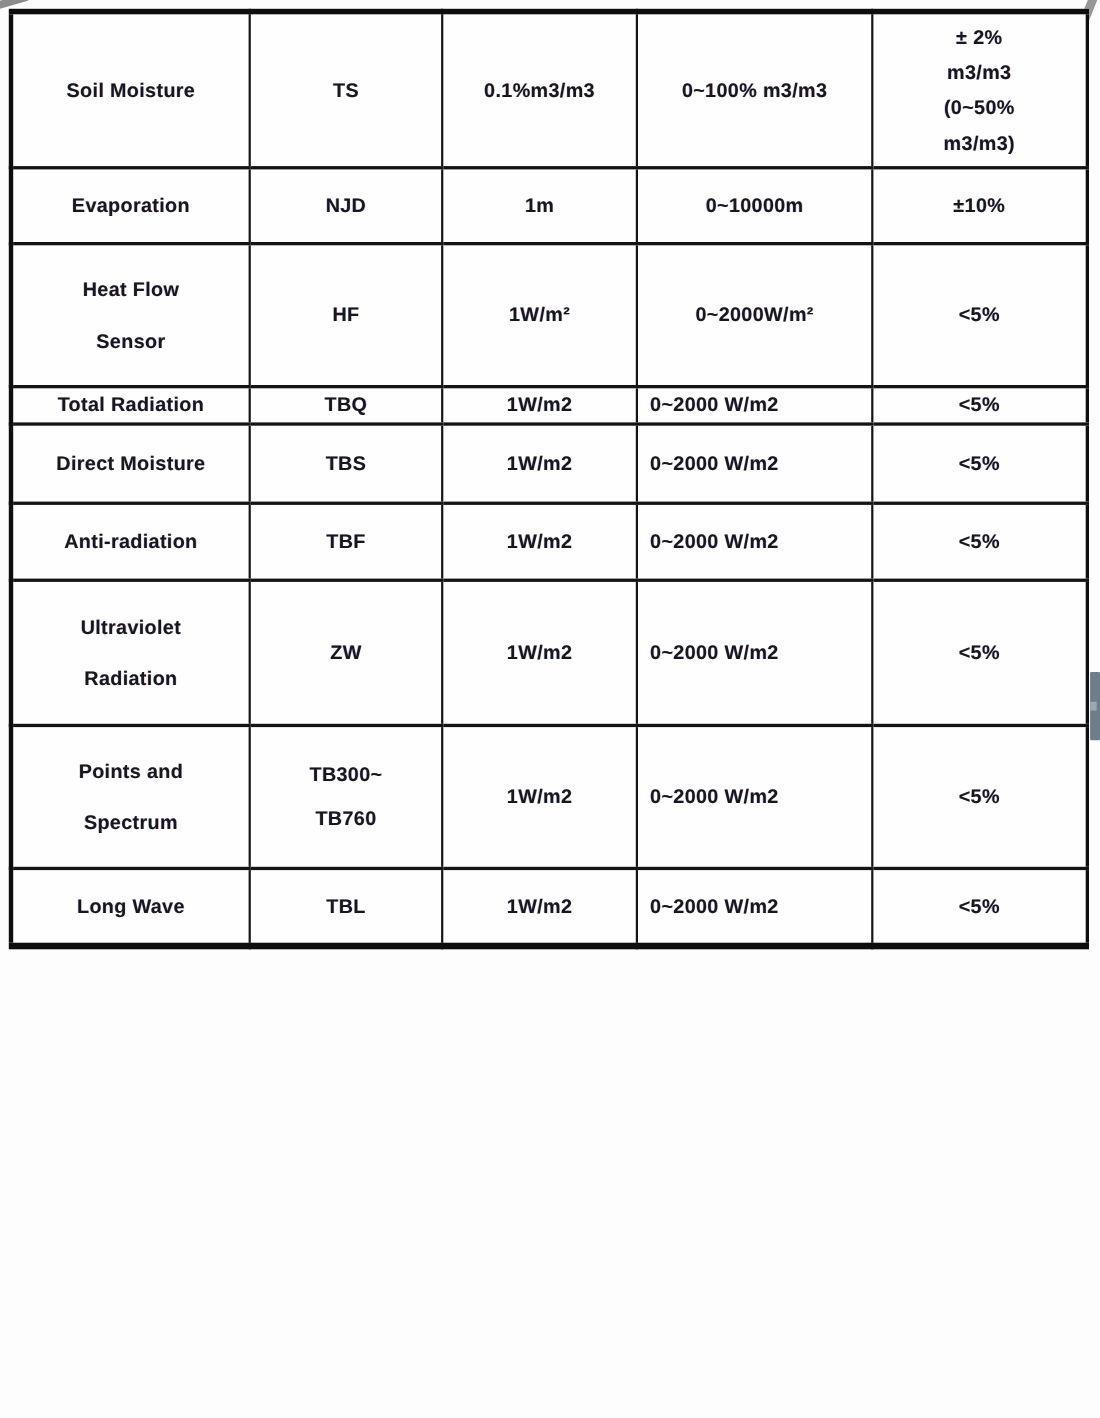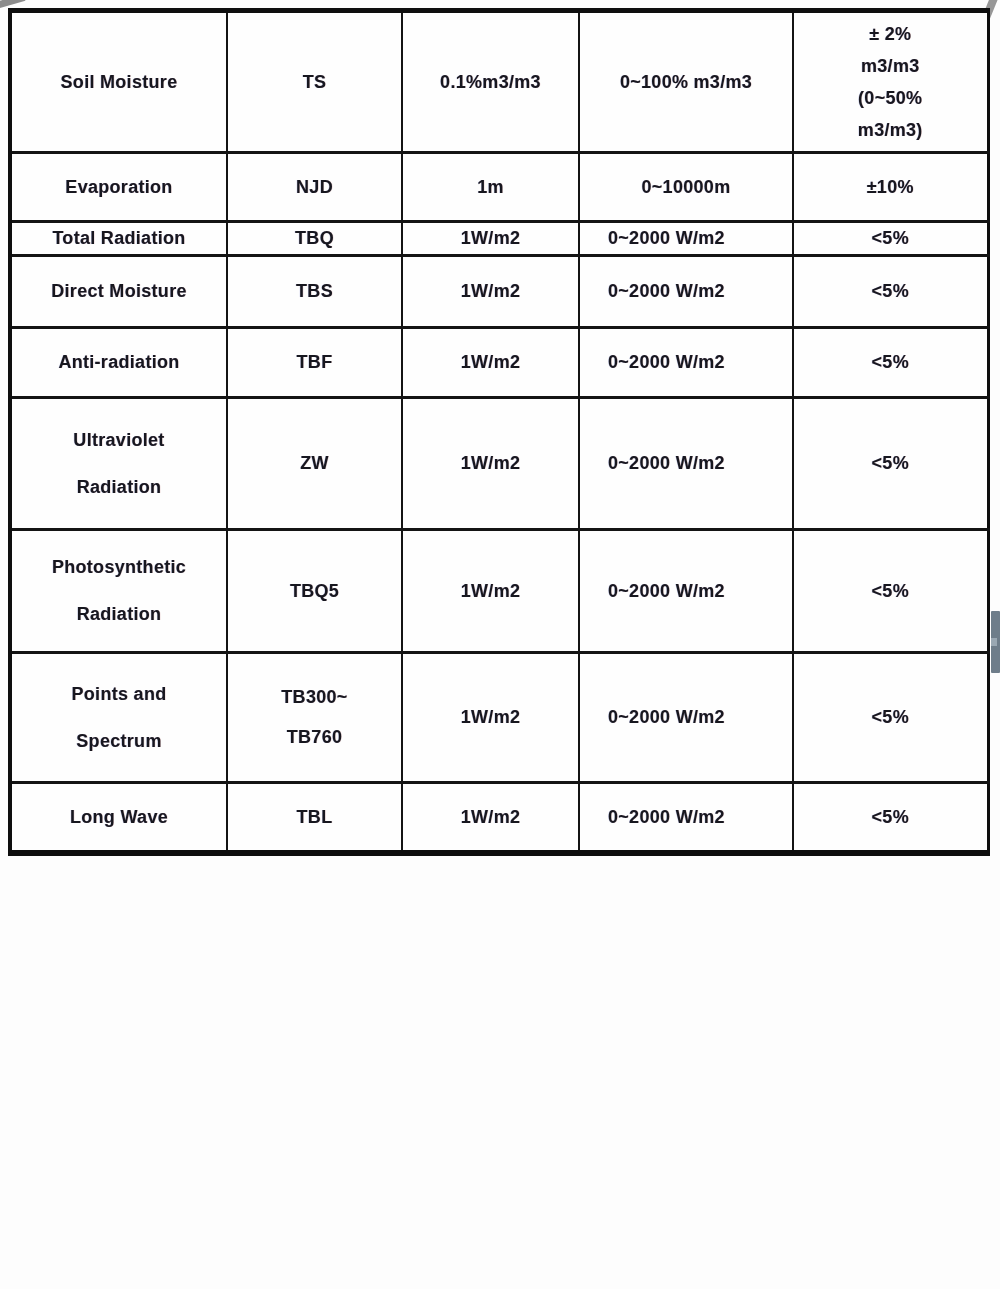--- a/index.html
+++ b/index.html
@@ -34,21 +34,21 @@
     font-weight:bold;
     color:#17171f;
     white-space:pre-line;
     padding:0 4px;
     letter-spacing:0.3px;
     
     text-shadow:0.5px 0 0 rgba(150,40,40,0.22), -0.5px 0 0 rgba(40,60,170,0.25);
     line-height:1.45;
     overflow:hidden;
   }
-  td.left { text-align:left; padding-left:28px; }
+  td.left { text-align:left; padding-left:11px; }
   td.ml   { line-height:2.6; }   
   td.acc4 { line-height:1.78; }  
 
   
   .scroll-thumb {
     position:absolute; left:991px; top:611px;
     width:9px; height:62px;
     background:#6e7d8a;
     border-radius:1px;
   }
@@ -99,20 +99,28 @@
 (0~50%
 m3/m3)</td>
       </tr>
       <tr style="height:69px">
         <td>Evaporation</td>
         <td>NJD</td>
         <td>1m</td>
         <td>0~10000m</td>
         <td>±10%</td>
       </tr>
+      <tr style="height:130px">
+        <td class="ml">Heat Flow
+Sensor</td>
+        <td>HF</td>
+        <td>1W/m²</td>
+        <td>0~2000W/m²</td>
+        <td>&lt;5%</td>
+      </tr>
       <tr style="height:34px">
         <td>Total Radiation</td>
         <td>TBQ</td>
         <td>1W/m2</td>
         <td class="left">0~2000 W/m2</td>
         <td>&lt;5%</td>
       </tr>
       <tr style="height:72px">
         <td>Direct Moisture</td>
         <td>TBS</td>
@@ -124,28 +132,20 @@
         <td>Anti-radiation</td>
         <td>TBF</td>
         <td>1W/m2</td>
         <td class="left">0~2000 W/m2</td>
         <td>&lt;5%</td>
       </tr>
       <tr style="height:132px">
         <td class="ml">Ultraviolet
 Radiation</td>
         <td>ZW</td>
-        <td>1W/m2</td>
-        <td class="left">0~2000 W/m2</td>
-        <td>&lt;5%</td>
-      </tr>
-      <tr style="height:123px">
-        <td class="ml">Photosynthetic
-Radiation</td>
-        <td>TBQ5</td>
         <td>1W/m2</td>
         <td class="left">0~2000 W/m2</td>
         <td>&lt;5%</td>
       </tr>
       <tr style="height:130px">
         <td class="ml">Points and
 Spectrum</td>
         <td class="ml" style="line-height:2.2;">TB300~
 TB760</td>
         <td>1W/m2</td>

